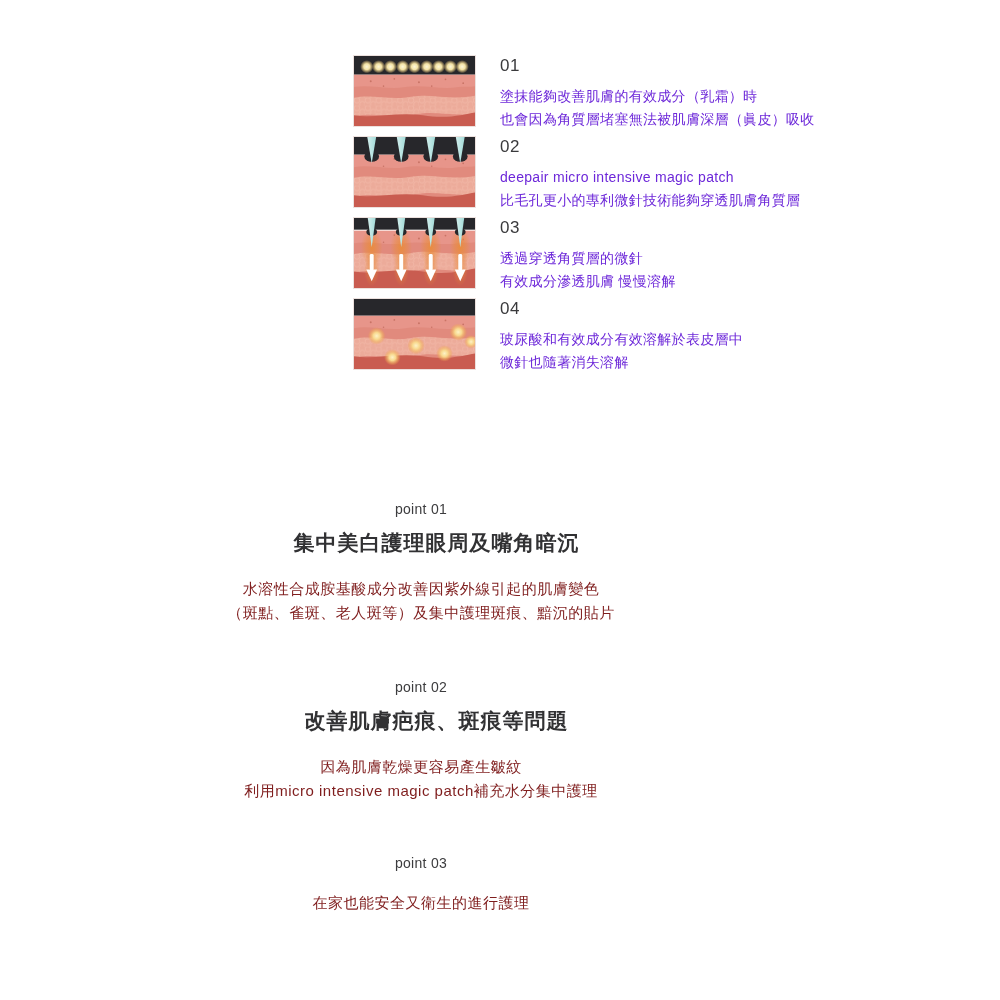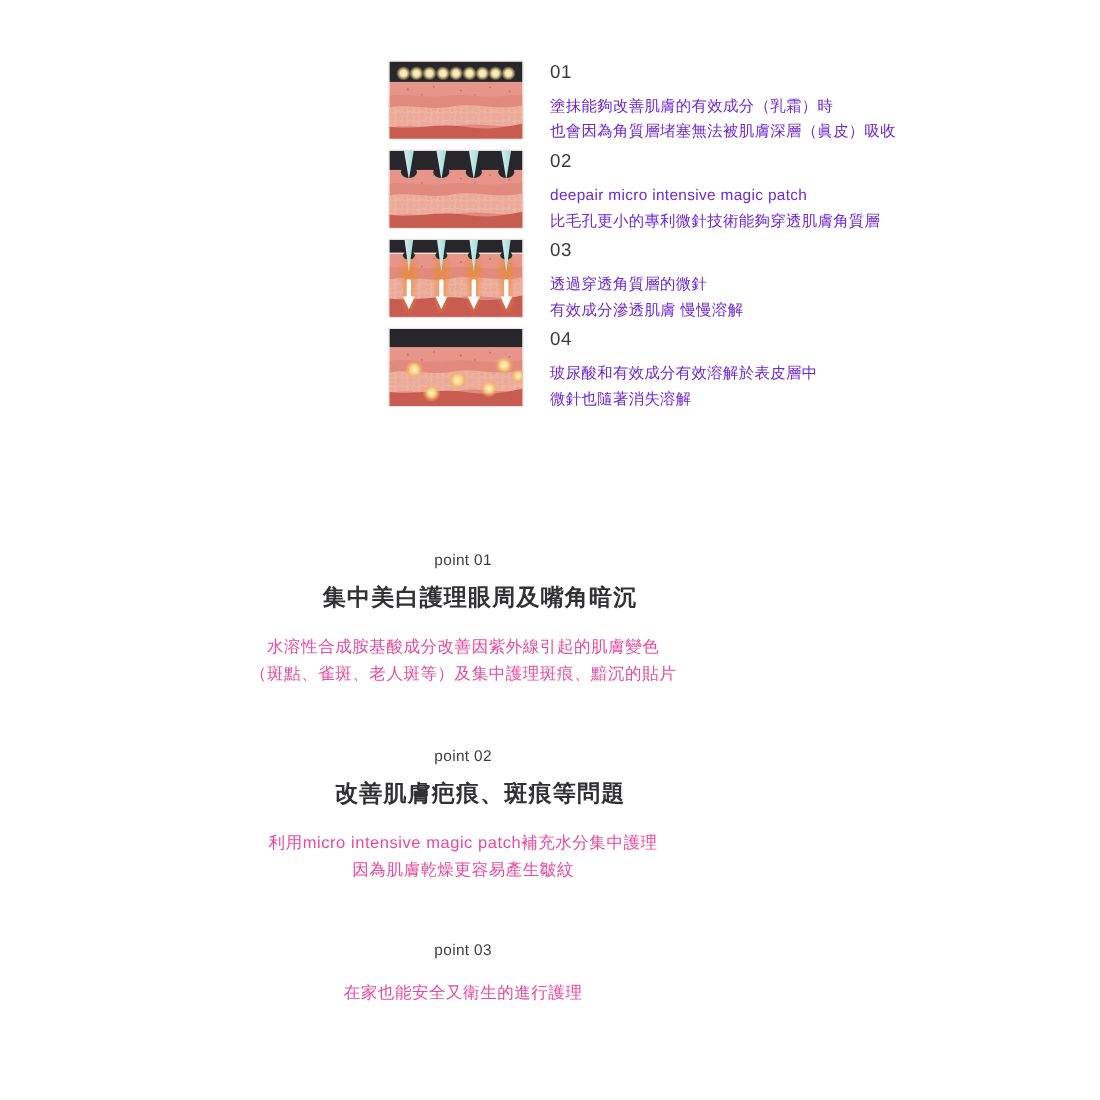--- a/index.html
+++ b/index.html
@@ -8,21 +8,21 @@
   .process{position:absolute;left:305px;top:55px;}
   .step-row{display:flex;align-items:flex-start;margin-bottom:5px;padding-left:48px;}
   .illus{width:123px;height:72px;border:1px solid #ece1de;box-sizing:border-box;flex:none;background:#fff;}
   .illus svg{display:block;width:100%;height:100%;}
   .step-text{margin-left:24px;padding-top:1px;white-space:nowrap;}
   .step-number{font-size:17px;color:#3a3a3c;letter-spacing:0.5px;}
   .step-lines{margin-top:9px;font-size:14px;line-height:23px;color:#6d28d9;letter-spacing:0.3px;}
   .point-block{position:absolute;left:0;width:842px;text-align:center;}
   .point-label{font-size:14px;color:#3c3c3e;letter-spacing:0.3px;}
   .point-title{margin-top:12px;font-size:21px;font-weight:600;letter-spacing:1px;color:#313133;padding-left:31px;}
-  .point-body{margin-top:20px;font-size:15px;line-height:24px;color:#ec4899;letter-spacing:0.5px;}
+  .point-body{margin-top:20px;font-size:15px;line-height:24px;color:#7f1d1d;letter-spacing:0.5px;}
   #point-1{top:501px;} #point-2{top:679px;} #point-3{top:855px;}
 </style>
 </head>
 <body>
 
 <svg aria-hidden="true" style="position:absolute;width:0;height:0">
   <defs>
     <pattern id="scales" width="11" height="8" patternUnits="userSpaceOnUse">
       <circle cx="3" cy="2.5" r="2.8" fill="none" stroke="#f3b9a8" stroke-width="0.8"></circle>
       <circle cx="8.5" cy="6.5" r="2.8" fill="none" stroke="#f3b9a8" stroke-width="0.8"></circle>
@@ -204,22 +204,22 @@
   <div class="point-body">
     <div>水溶性合成胺基酸成分改善因紫外線引起的肌膚變色</div>
     <div>（斑點、雀斑、老人斑等）及集中護理斑痕、黯沉的貼片</div>
   </div>
 </div>
 
 <div class="point-block" id="point-2">
   <div class="point-label">point 02</div>
   <div class="point-title">改善肌膚疤痕、斑痕等問題</div>
   <div class="point-body">
+    <div>因為肌膚乾燥更容易產生皺紋</div>
     <div>利用micro intensive magic patch補充水分集中護理</div>
-    <div>因為肌膚乾燥更容易產生皺紋</div>
   </div>
 </div>
 
 <div class="point-block" id="point-3">
   <div class="point-label">point 03</div>
   <div class="point-body">
     <div>在家也能安全又衛生的進行護理</div>
   </div>
 </div>
 

